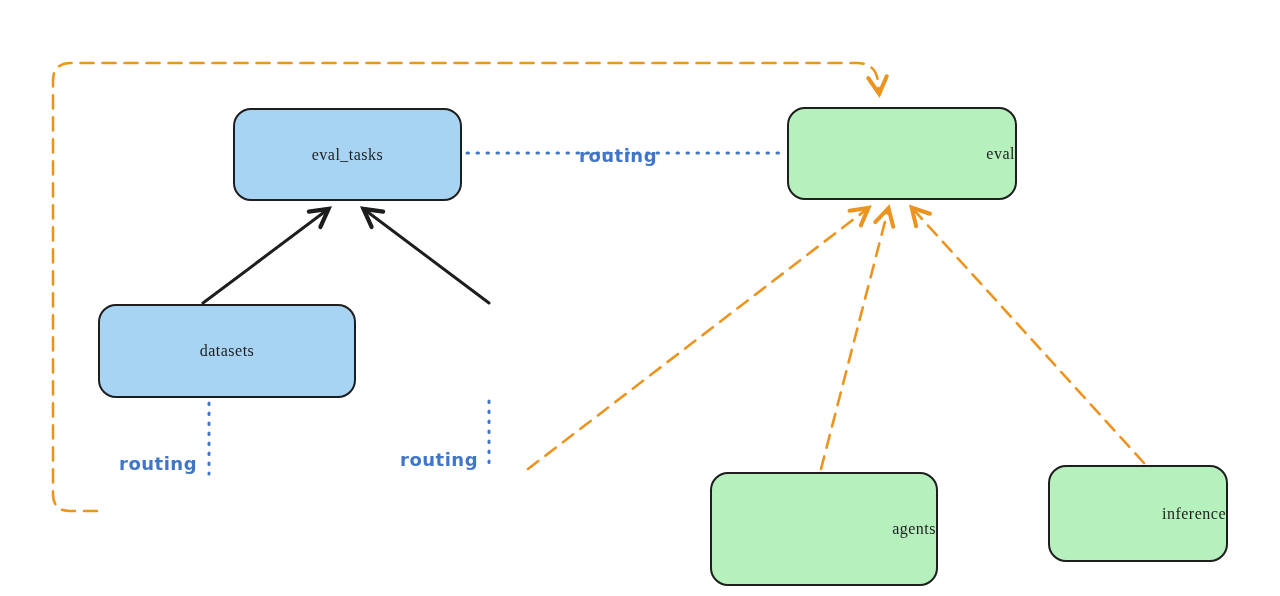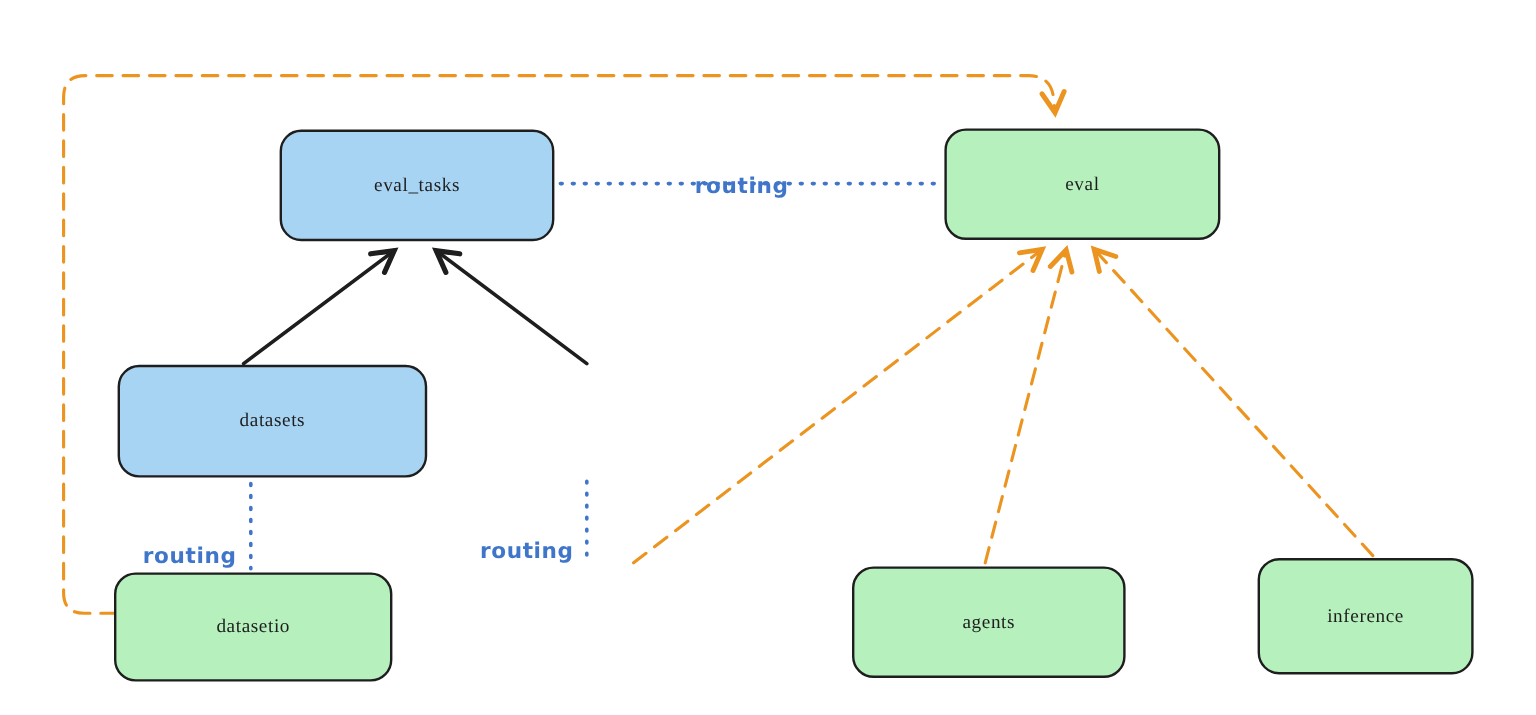--- a/index.html
+++ b/index.html
@@ -36,21 +36,21 @@
     display: flex;
     align-items: center;
     justify-content: center;
     font-size: 16px;
     color: var(--outline, #1e1e1e);
     letter-spacing: 0.5px;
     cursor: default;
     font-family: Liberation Serif, serif;
   }
   .node-blue  { background: var(--node-blue-fill, #a8d4f4); }
-  .node-green { background: var(--node-green-fill, #b5f0bd); }
+  .node-green { background: var(--node-green-fill, #b5f0bd); justify-content: flex-end; }
 
   .edge-label {
     position: absolute;
     font-size: 18px;
     font-weight: bold;
     color: var(--accent-blue, #4076c9);
     letter-spacing: 0.5px;
     white-space: nowrap;
     margin-top: 28px;
   }
@@ -97,26 +97,23 @@
 
   <div class="node node-green" style="left:787px; top:107px; width:230px; height:93px;">
     <span>eval</span>
   </div>
 
   <div class="node node-blue" style="left:98px; top:304px; width:258px; height:94px;">
     <span>datasets</span>
   </div>
 
 
-  <div class="node node-green" style="left:95px; top:477px; width:232px; height:91px;">
-    <span>datasetio</span>
-  </div>
 
 
-  <div class="node node-green" style="left:710px; top:472px; width:228px; height:93px;">
+  <div class="node node-green" style="left:710px; top:472px; width:228px; height:114px;">
     <span>agents</span>
   </div>
 
   <div class="node node-green" style="left:1048px; top:465px; width:180px; height:97px;">
     <span>inference</span>
   </div>
 
   <div class="edge-label" style="left:579px; top:117px;">routing</div>
 
   <div class="edge-label" style="left:119px; top:425px;">routing</div>

